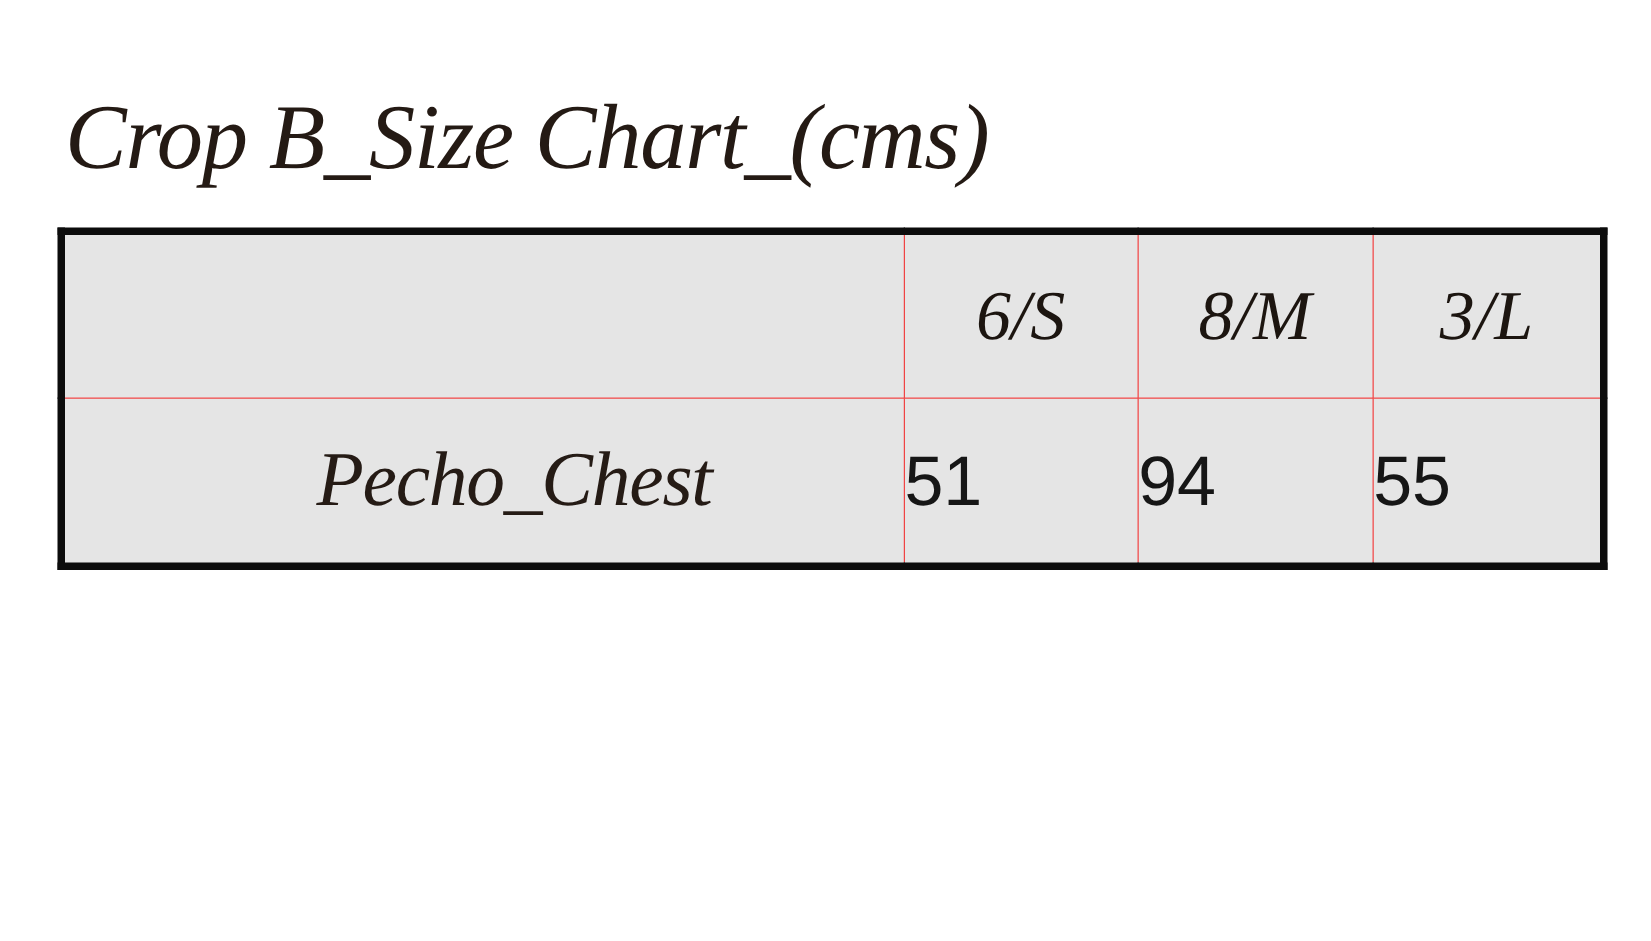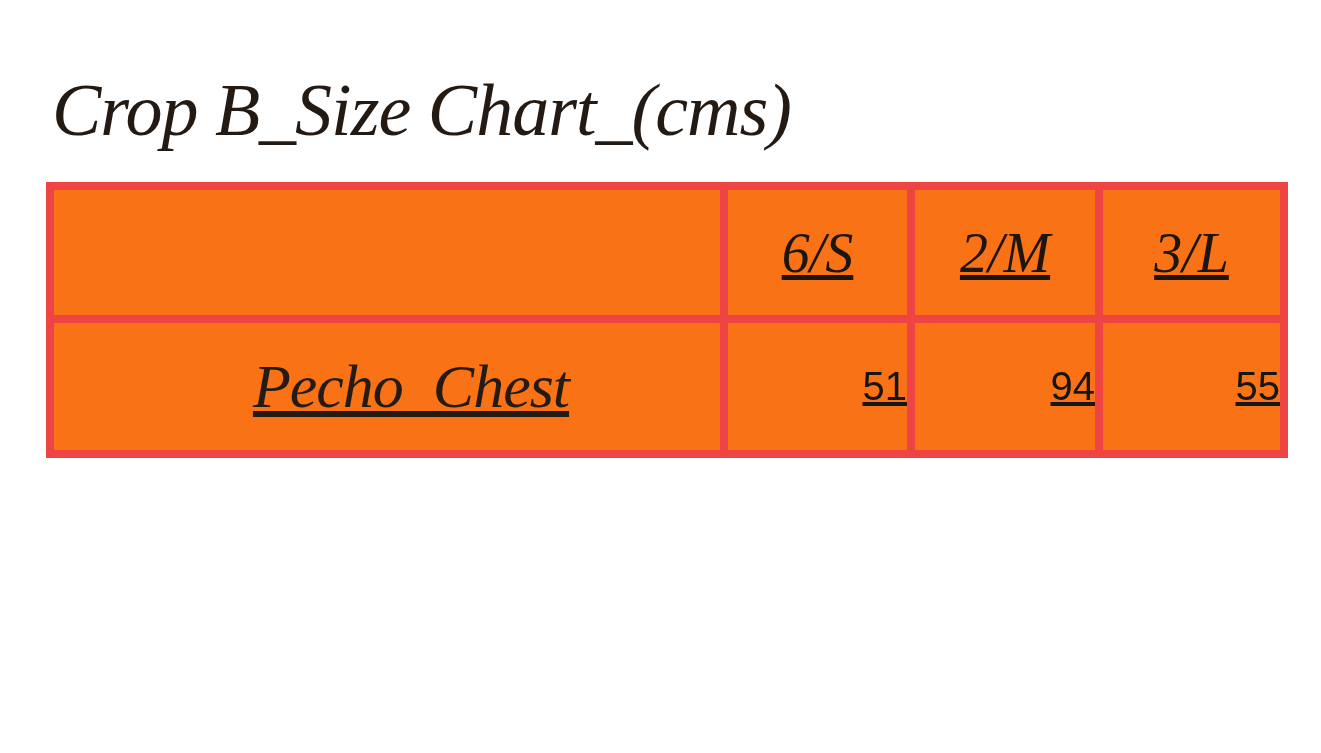--- a/index.html
+++ b/index.html
@@ -30,25 +30,24 @@
     position: absolute;
     left: 46px;
     top: 182px;
     width: 1234px;
     border-collapse: collapse;
     table-layout: fixed;
     border: 6px solid #0c0c0c;
   }
   table.size-table th,
   table.size-table td {
-    border: 8px solid #ef4444;
+    border: 1px solid #ef4444;
     padding: 0;
     vertical-align: middle;
-    background: #f97316;
-    text-decoration: underline;
+    background: #e5e5e5;
   }
   col.c-label { width: 674px; }
   col.c-s { width: 187px; }
   col.c-m { width: 188px; }
   col.c-l { width: 185px; }
   tr.r-header { height: 133px; }
   tr.r-1 { height: 135px; }
   tr.r-2 { height: 133px; }
   tr.r-3 { height: 137px; }
   .size-head {
@@ -65,44 +64,44 @@
     font-weight: 500;
     font-size: 62px;
     color: #251b15;
     text-align: center;
     padding-left: 48px !important;
     letter-spacing: -1px;
   }
   .cell-val {
     font-family: "Liberation Sans", sans-serif;
     font-weight: 400;
-    font-size: 40px;
+    font-size: 56px;
     color: #161616;
-    text-align: right;
+    text-align: left;
   }
 </style>
 </head>
 <body>
 
 <div class="canvas">
 
   <h1 class="title">Crop B_Size Chart_(cms)</h1>
 
   <table class="size-table">
     <colgroup>
       <col class="c-label">
       <col class="c-s">
       <col class="c-m">
       <col class="c-l">
     </colgroup>
     <thead>
       <tr class="r-header">
         <th class="row-label"></th>
         <th class="size-head">6/S</th>
-        <th class="size-head">2/M</th>
+        <th class="size-head">8/M</th>
         <th class="size-head">3/L</th>
       </tr>
     </thead>
     <tbody>
       <tr class="r-1">
         <td class="row-label">Pecho_Chest</td>
         <td class="cell-val">51</td>
         <td class="cell-val">94</td>
         <td class="cell-val">55</td>
       </tr>

